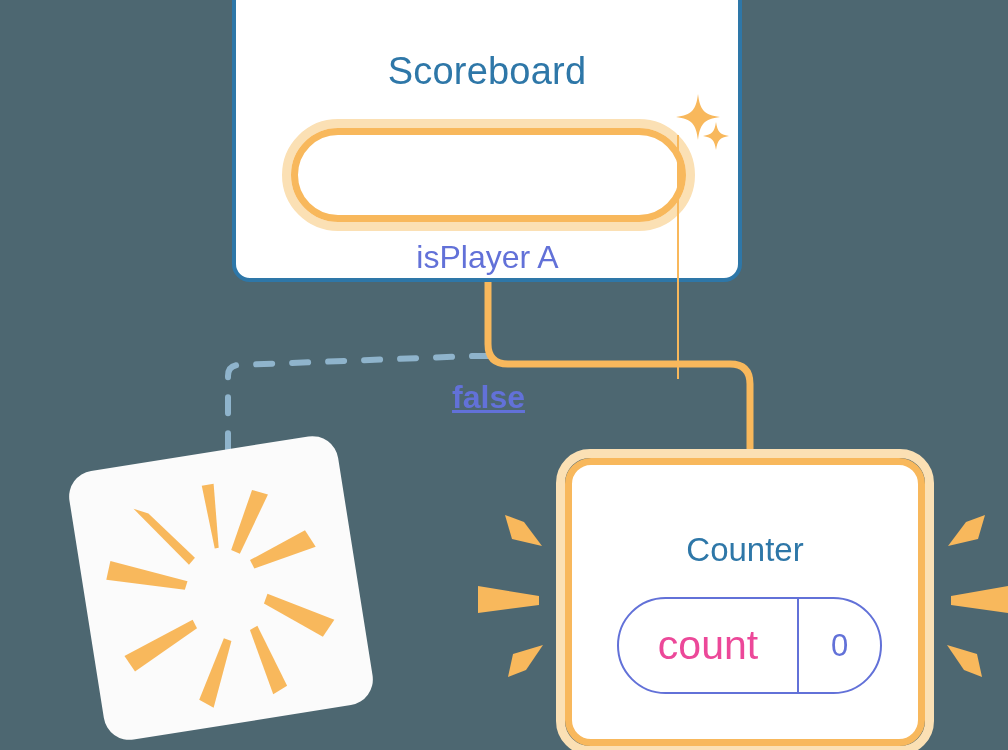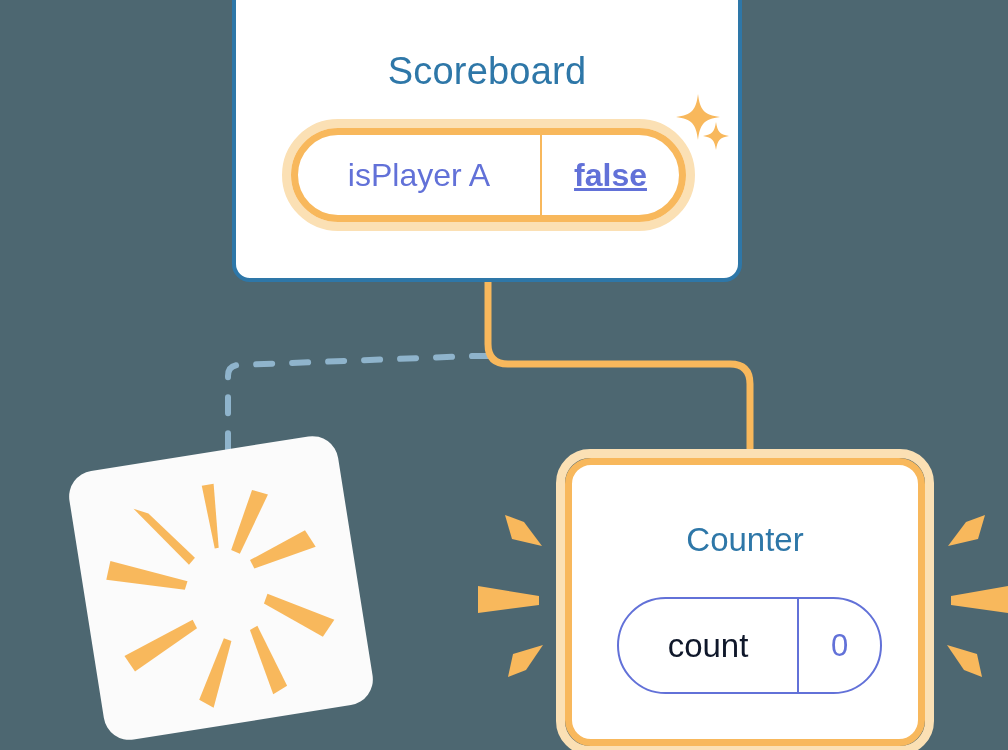--- a/index.html
+++ b/index.html
@@ -73,20 +73,21 @@
   .pill-solid {
     position: absolute;
     left: 9px; top: 9px;
     right: 9px; bottom: 9px;
     border: 7px solid #f8b85c;
     border-radius: 48px;
     box-sizing: border-box;
     background: #ffffff;
     display: flex;
     align-items: stretch;
+    flex-direction: column;
   }
   .pill-solid .pill-key {
     flex: 0 0 244px;
     display: flex;
     align-items: center;
     justify-content: center;
     font-size: 32px;
     color: #6271d8;
     border-right: 2px solid #f8b85c;
     box-sizing: border-box;
@@ -127,21 +128,21 @@
     left: 0; top: 0;
     right: 0; bottom: 0;
     border: 7px solid #f8b85c;
     border-radius: 26px;
     background: #ffffff;
     box-sizing: border-box;
   }
   .counter-title {
     position: absolute;
     left: 0;
-    top: 56px;
+    top: 66px;
     width: 100%;
     text-align: center;
     font-size: 33px;
     color: #2e77a8;
   }
   .counter-pill {
     position: absolute;
     left: 45px;
     top: 132px;
     width: 265px;
@@ -151,22 +152,22 @@
     box-sizing: border-box;
     display: flex;
     align-items: stretch;
     background: #ffffff;
   }
   .counter-pill .pill-key {
     flex: 0 0 180px;
     display: flex;
     align-items: center;
     justify-content: center;
-    font-size: 33px;
-    color: #0f172a;
+    font-size: 41px;
+    color: #ec4899;
     border-right: 2px solid #6271d8;
     box-sizing: border-box;
   }
   .counter-pill .pill-val {
     flex: 1 1 auto;
     display: flex;
     align-items: center;
     justify-content: center;
     font-size: 31px;
     color: #6271d8;

